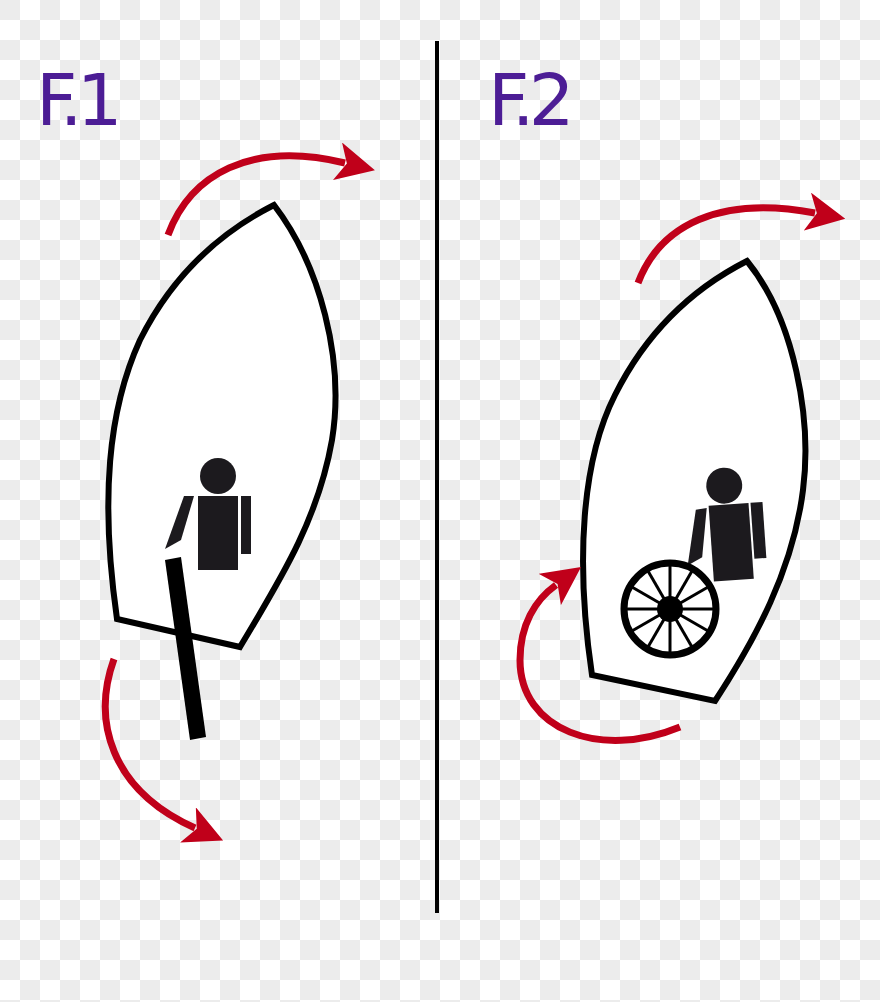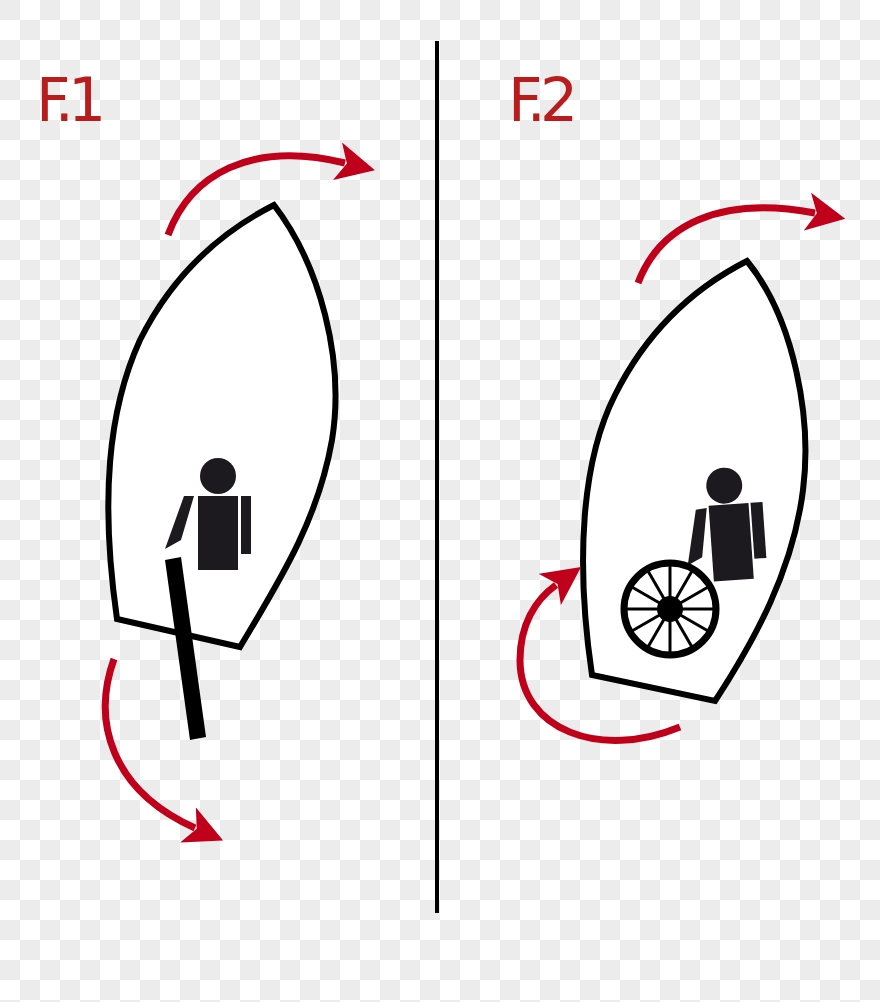--- a/index.html
+++ b/index.html
@@ -9,25 +9,25 @@
     background-image:
       linear-gradient(45deg, #ececec 25%, transparent 25%, transparent 75%, #ececec 75%),
       linear-gradient(45deg, #ececec 25%, transparent 25%, transparent 75%, #ececec 75%);
     background-size: 40px 40px;
     background-position: 20px 0, 0 20px;
     font-family: "DejaVu Sans", sans-serif;
   }
   .panel-label {
     position: absolute; top: 70px;
     font-family: "DejaVu Sans", sans-serif;
-    font-size: 60px; line-height: 60px; color: #b91c1c;
+    font-size: 72px; line-height: 60px; color: #4c1d95;
     letter-spacing: -6px; font-weight: 400;
   }
   #label-f1 { left: 36px; }
-  #label-f2 { left: 488px; margin-left: 20px; }
+  #label-f2 { left: 488px; }
   svg#diagram { position: absolute; left: 0; top: 0; }
 </style>
 </head>
 <body>
 
 <div class="panel-label" id="label-f1">F.1</div>
 <div class="panel-label" id="label-f2">F.2</div>
 
 <svg id="diagram" width="880" height="1002" viewBox="0 0 880 1002" xmlns="http://www.w3.org/2000/svg">
   <defs>

